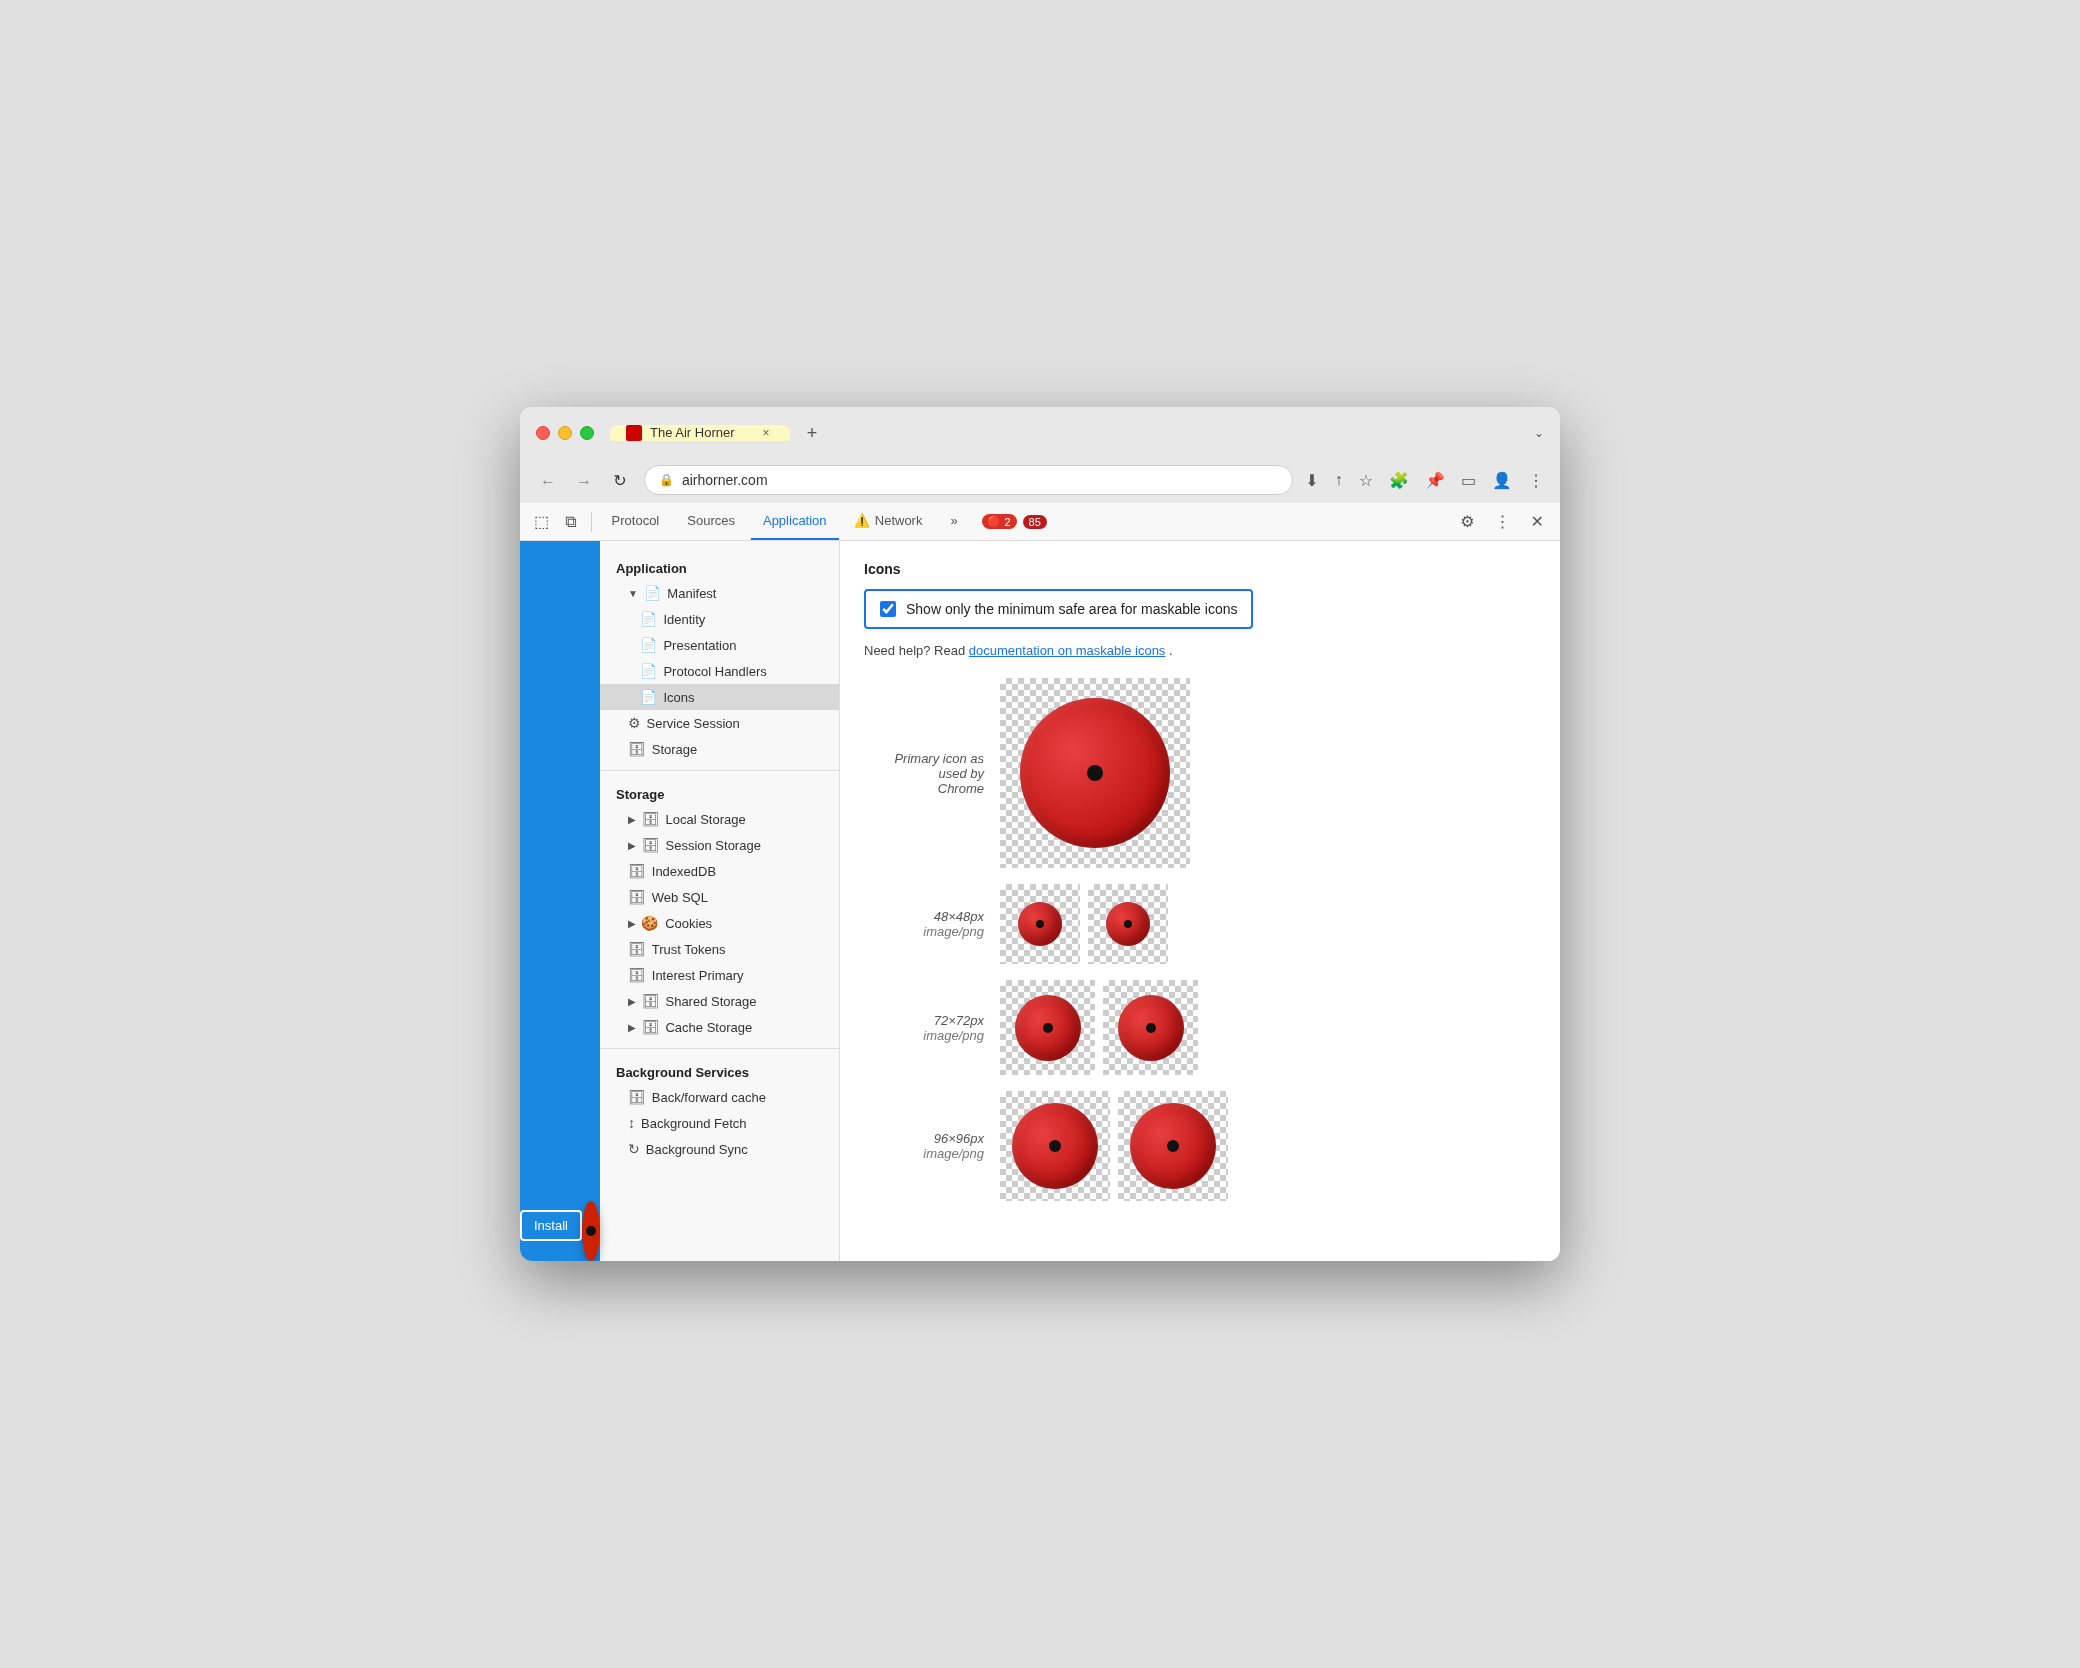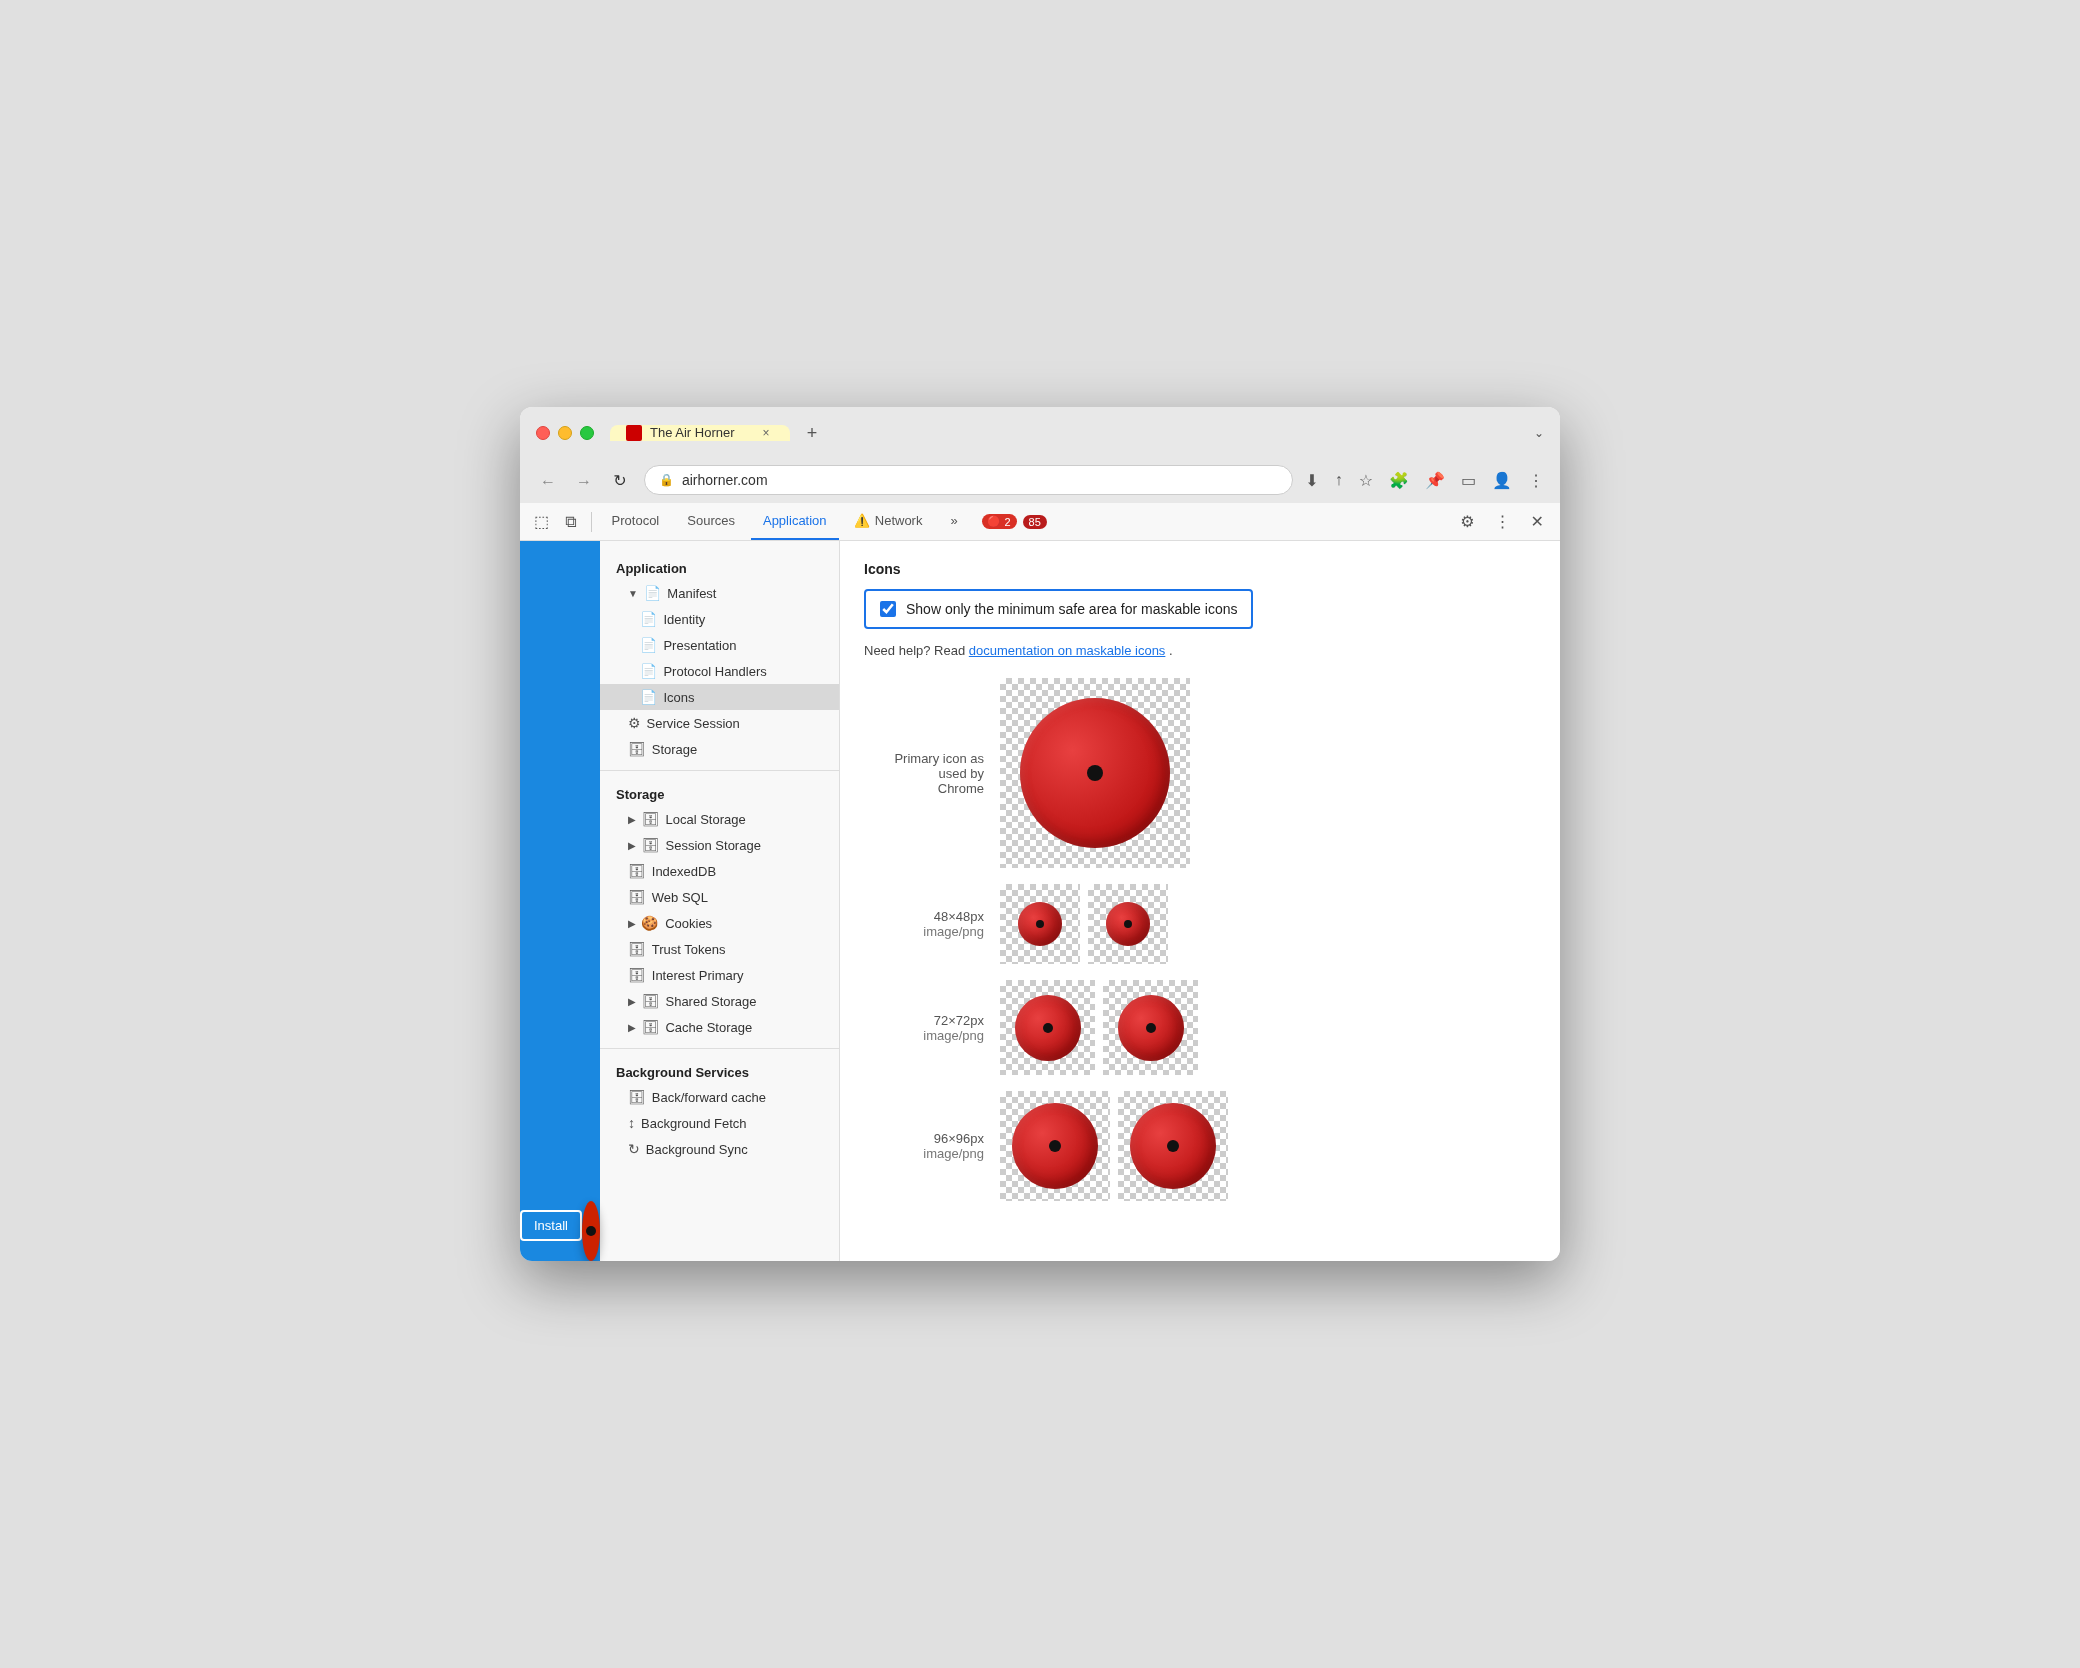--- a/index.html
+++ b/index.html
@@ -366,20 +366,21 @@
       text-decoration: underline;
       cursor: pointer;
       margin-top: 8px;
     }
 
     
     .icon-grid {
       display: flex;
       flex-direction: column;
       gap: 16px;
+      font-style: italic;
     }
 
     .icon-row {
       display: flex;
       align-items: center;
       gap: 16px;
     }
 
     .checkered-box {
       position: relative;

